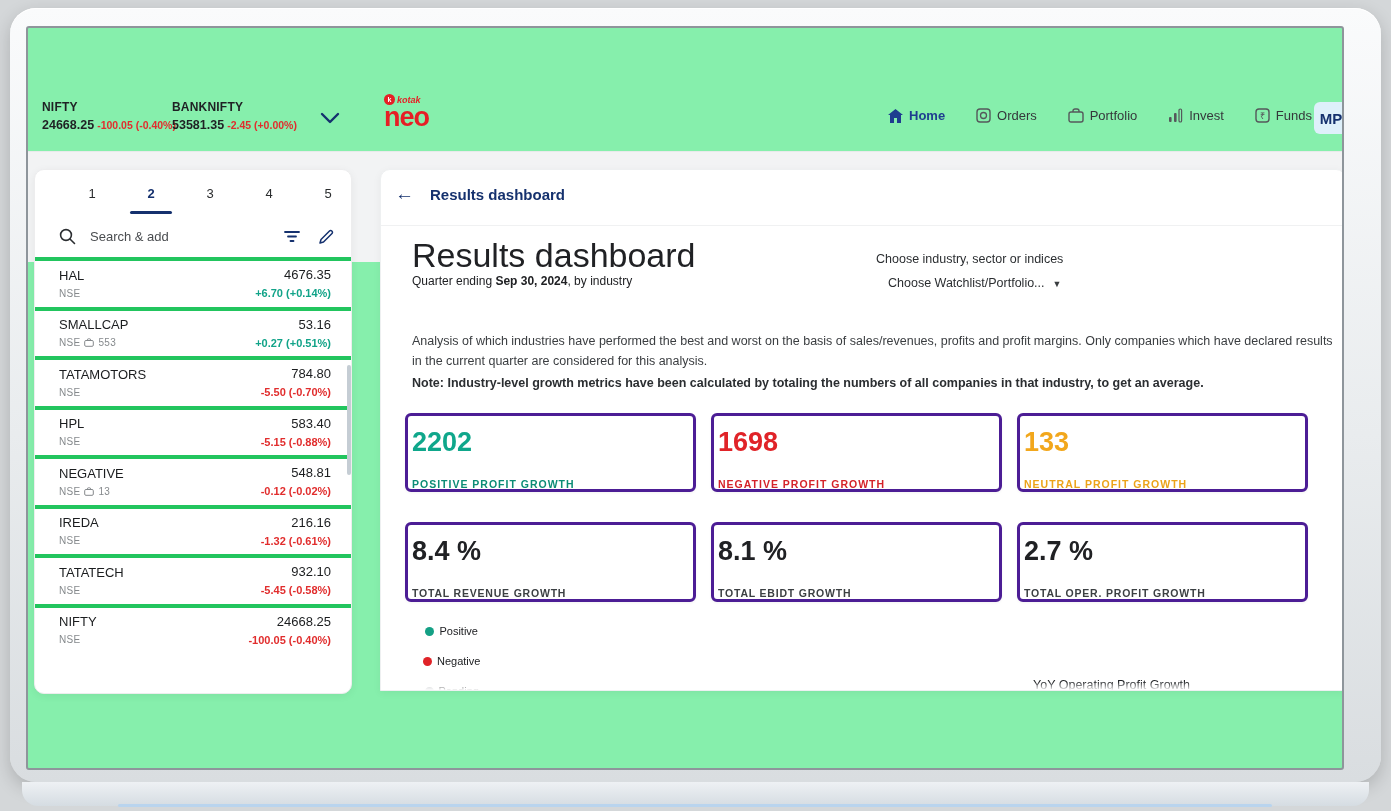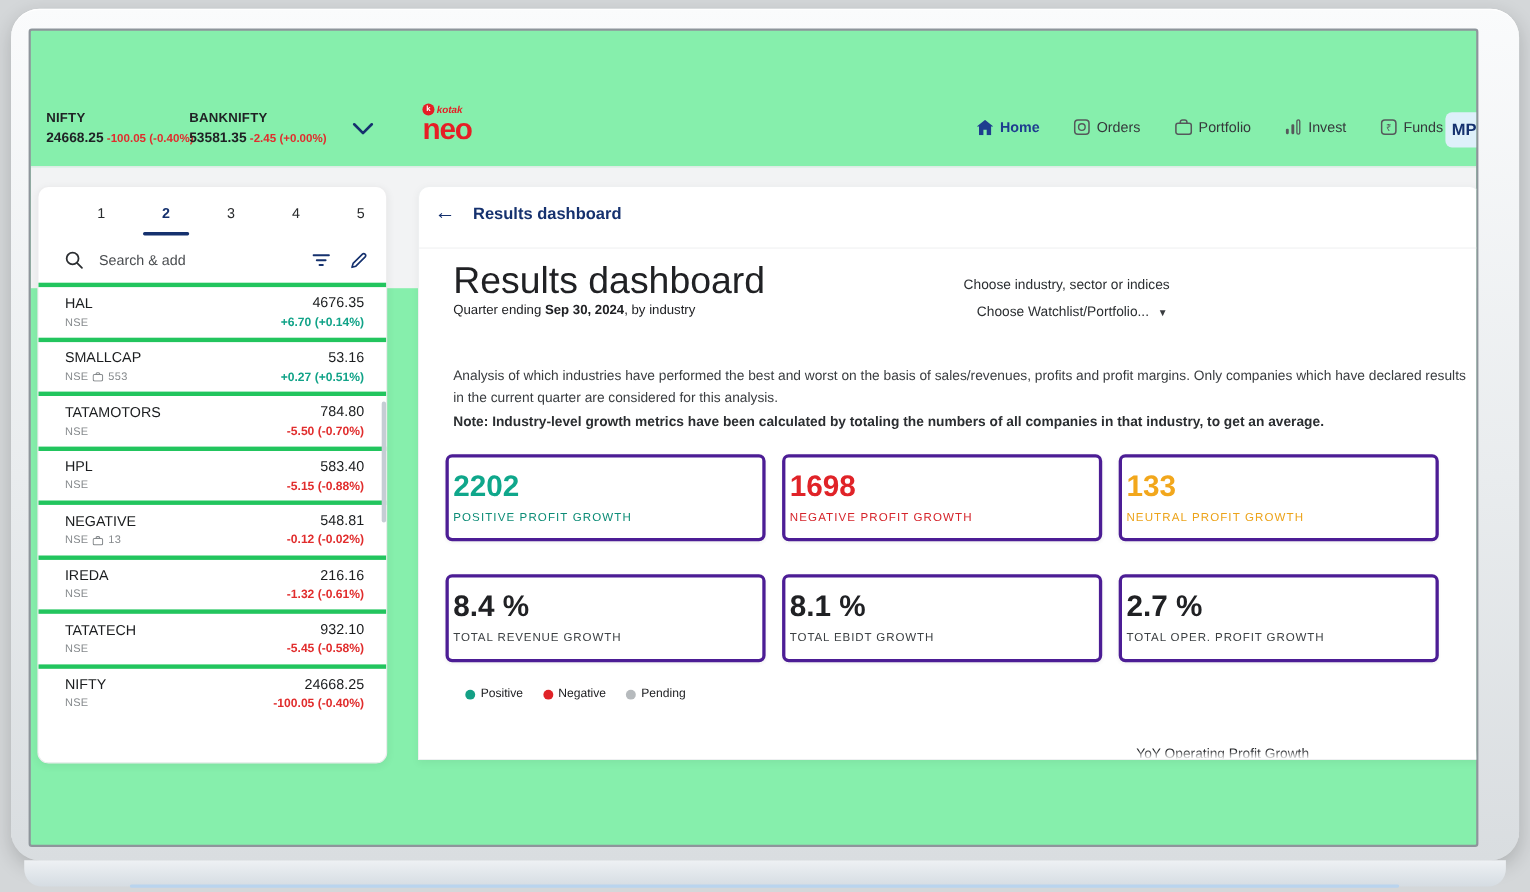--- a/index.html
+++ b/index.html
@@ -92,27 +92,27 @@
   .desc { position:absolute; left:31px; top:162px; width:922px; font-size:12.5px; line-height:1.58; color:#3a3d40; }
   .note { margin-top:2px; font-weight:700; color:#2b2e31; }
 
   .stats-row { position:absolute; left:24px; display:flex; gap:15px; }
   .stats-row.r1 { top:243px; }
   .stats-row.r2 { top:352px; }
   .stat-card { width:291px; height:79px; background:#fff; border:3px solid #4c1d95; border-radius:6px;
                box-shadow:0 1px 3px rgba(0,0,0,.05); padding:11px 4px; cursor:pointer; }
   .stats-row.r2 .stat-card { height:80px; }
   .stat-value { font-size:27px; font-weight:700; line-height:30px; }
-  .stat-label { margin-top:8px; font-size:10.5px; font-weight:400; letter-spacing:1px; }
+  .stat-label { margin-top:21px; font-size:10.5px; font-weight:700; letter-spacing:1px; }
   .c-positive .stat-value { color:#0fa78b; } .c-positive .stat-label { color:#0c8c76; }
   .c-negative .stat-value { color:#e02328; } .c-negative .stat-label { color:#d5232a; }
   .c-neutral  .stat-value { color:#f2a71c; } .c-neutral  .stat-label { color:#eca319; }
   .c-dark .stat-value { color:#202124; } .c-dark .stat-label { color:#3c4043; letter-spacing:.8px; }
 
-  .legend { position:absolute; left:42px; top:455px; display:flex; align-items:center; gap:18px; }
+  .legend { position:absolute; left:42px; top:455px; display:flex; align-items:center; gap:18px;flex-direction:column; }
   .legend-item { display:flex; align-items:center; gap:5px; font-size:11px; color:#202124; }
   .dot { width:9px; height:9px; border-radius:50%; }
   .dot-positive { background:#14a085; }
   .dot-negative { background:#e02328; }
   .dot-pending  { background:#b6babd; }
 
   .next-title { position:absolute; left:652px; top:508px; font-size:12.5px; font-weight:500; color:#1f2124; }
 </style>
 </head>
 <body>

